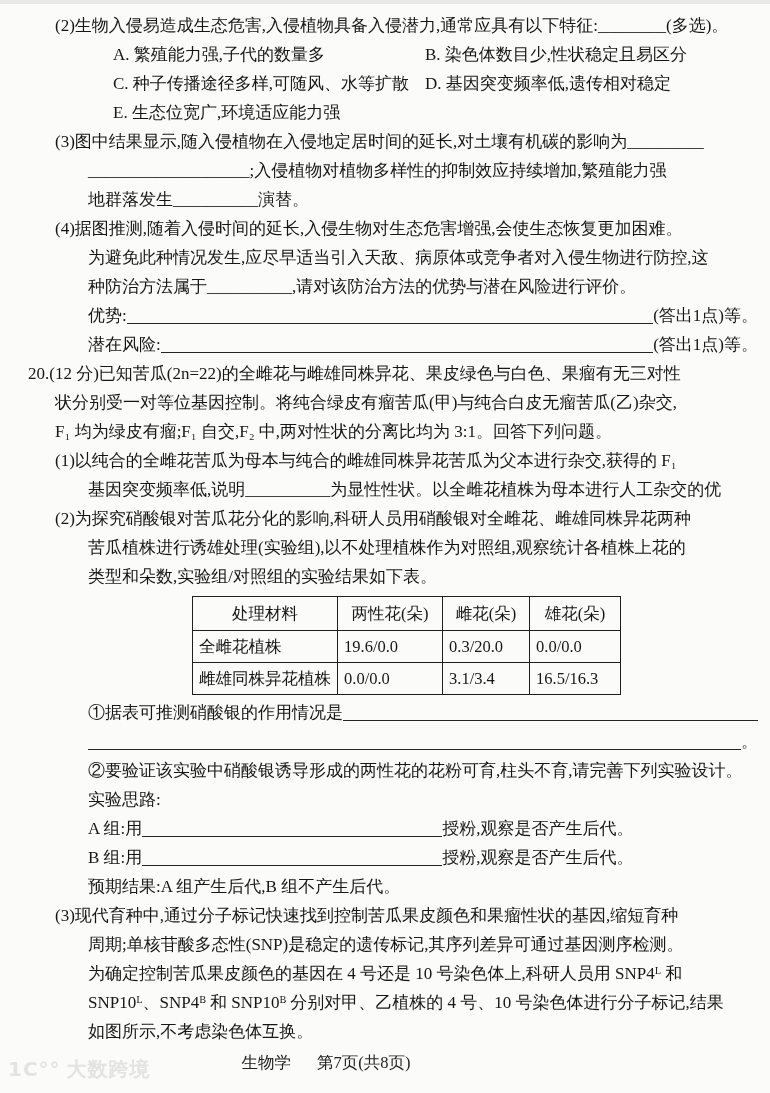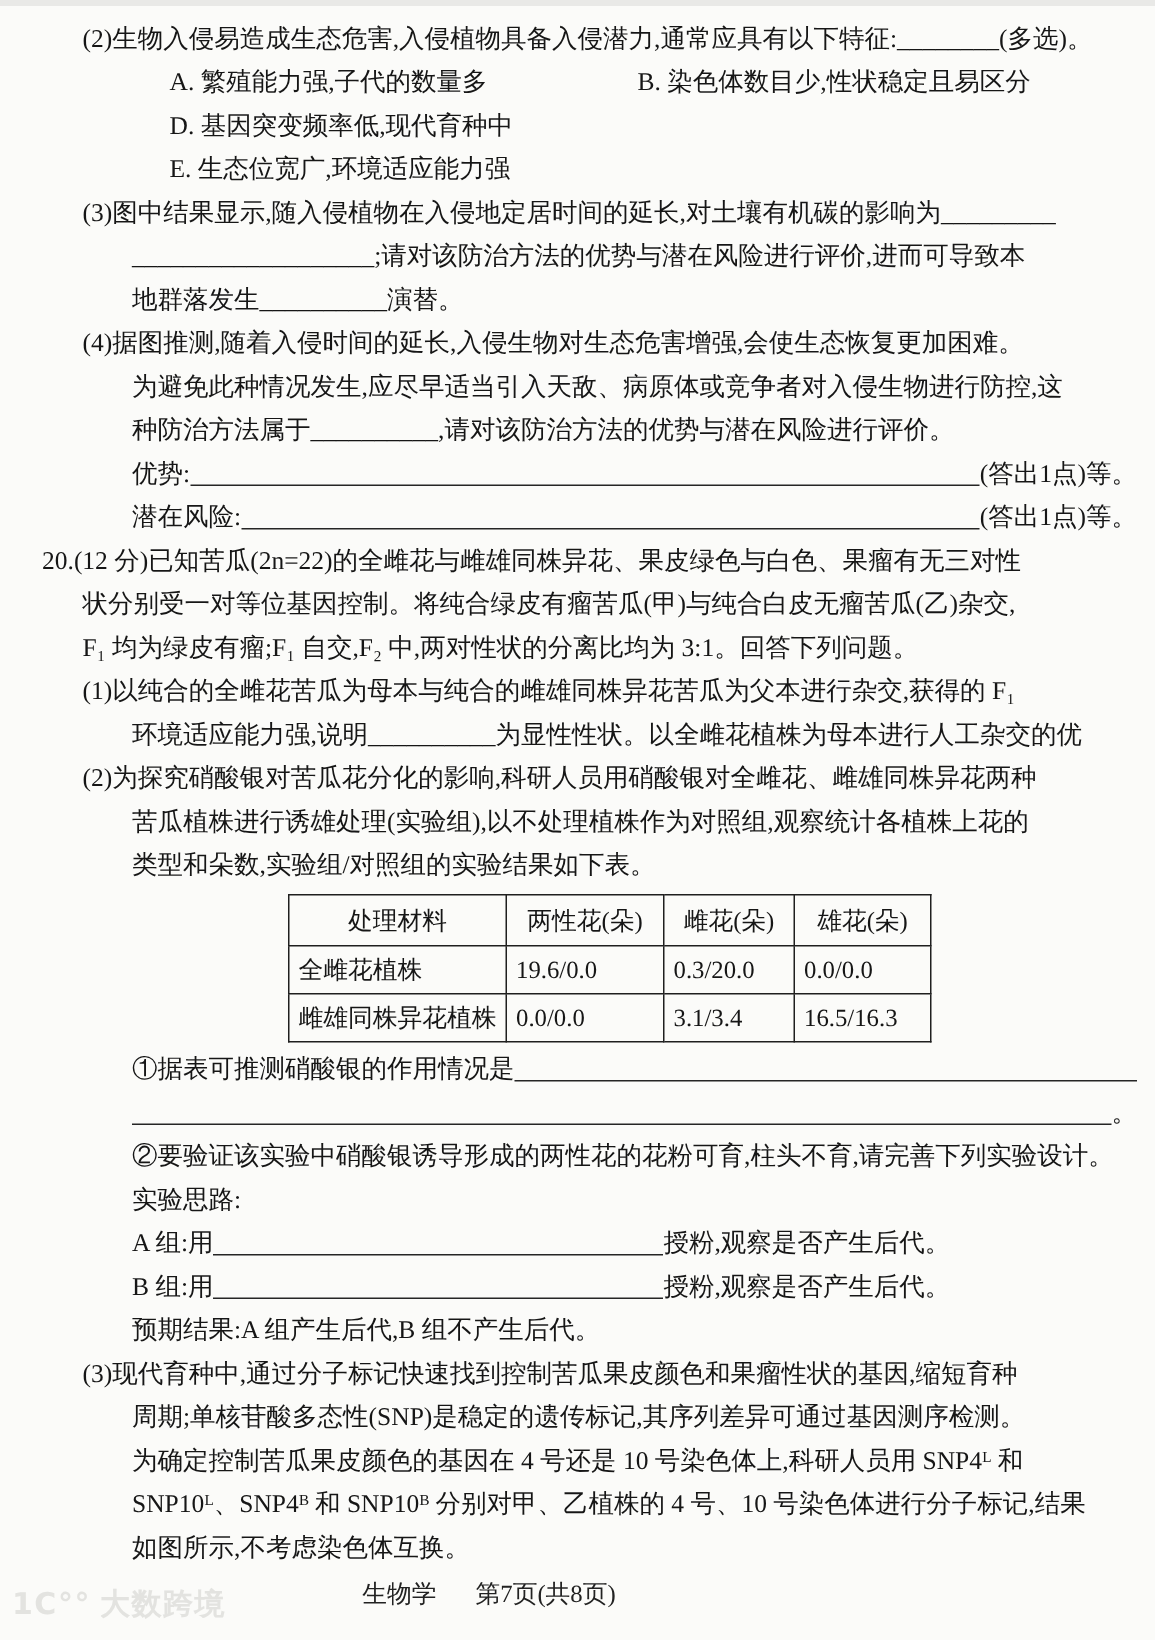--- a/index.html
+++ b/index.html
@@ -59,28 +59,29 @@
 
 <div class="page">
   <div class="content">
 
     <div class="line">(2)生物入侵易造成生态危害,入侵植物具备入侵潜力,通常应具有以下特征:________(多选)。</div>
     <div class="line optrow">
       <span class="c1">A. 繁殖能力强,子代的数量多</span>
       <span class="c2">B. 染色体数目少,性状稳定且易区分</span>
     </div>
     <div class="line optrow">
-      <span class="c2">D. 基因突变频率低,现代育种中</span>
+      <span class="c1">C. 种子传播途径多样,可随风、水等扩散</span>
+      <span class="c2">D. 基因突变频率低,遗传相对稳定</span>
     </div>
     <div class="line optrow">
       <span class="c1">E. 生态位宽广,环境适应能力强</span>
     </div>
 
     <div class="line">(3)图中结果显示,随入侵植物在入侵地定居时间的延长,对土壤有机碳的影响为_________</div>
-    <div class="line wrap">___________________;请对该防治方法的优势与潜在风险进行评价,进而可导致本</div>
+    <div class="line wrap">___________________;入侵植物对植物多样性的抑制效应持续增加,繁殖能力强</div>
     <div class="line wrap">地群落发生__________演替。</div>
 
     <div class="line">(4)据图推测,随着入侵时间的延长,入侵生物对生态危害增强,会使生态恢复更加困难。</div>
     <div class="line wrap">为避免此种情况发生,应尽早适当引入天敌、病原体或竞争者对入侵生物进行防控,这</div>
     <div class="line wrap">种防治方法属于__________,请对该防治方法的优势与潜在风险进行评价。</div>
     <div class="line wrap blankline">
       <span>优势:</span>
       <span class="fill"></span>
       <span>(答出1点)等。</span>
     </div>
@@ -88,21 +89,21 @@
       <span>潜在风险:</span>
       <span class="fill"></span>
       <span>(答出1点)等。</span>
     </div>
 
     <div class="line hang">20.(12 分)已知苦瓜(2n=22)的全雌花与雌雄同株异花、果皮绿色与白色、果瘤有无三对性</div>
     <div class="line">状分别受一对等位基因控制。将纯合绿皮有瘤苦瓜(甲)与纯合白皮无瘤苦瓜(乙)杂交,</div>
     <div class="line">F₁ 均为绿皮有瘤;F₁ 自交,F₂ 中,两对性状的分离比均为 3:1。回答下列问题。</div>
 
     <div class="line">(1)以纯合的全雌花苦瓜为母本与纯合的雌雄同株异花苦瓜为父本进行杂交,获得的 F₁</div>
-    <div class="line wrap">环境适应能力强,说明__________为显性性状。以全雌花植株为母本进行人工杂交的优</div>
+    <div class="line wrap">基因突变频率低,说明__________为显性性状。以全雌花植株为母本进行人工杂交的优</div>
 
     <div class="line">(2)为探究硝酸银对苦瓜花分化的影响,科研人员用硝酸银对全雌花、雌雄同株异花两种</div>
     <div class="line wrap">苦瓜植株进行诱雄处理(实验组),以不处理植株作为对照组,观察统计各植株上花的</div>
     <div class="line wrap">类型和朵数,实验组/对照组的实验结果如下表。</div>
 
     <table class="dtable">
       <thead>
         <tr>
           <th class="col-mat">处理材料</th>
           <th class="col-bi">两性花(朵)</th>

